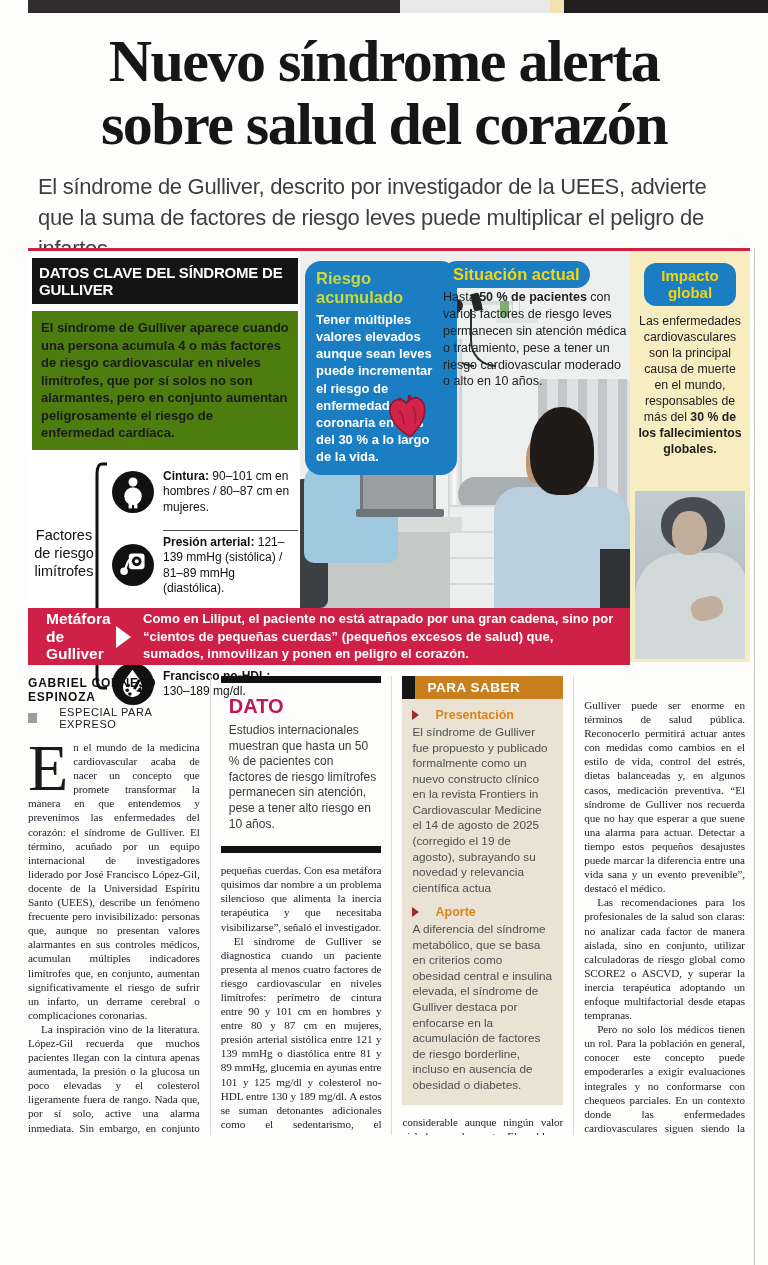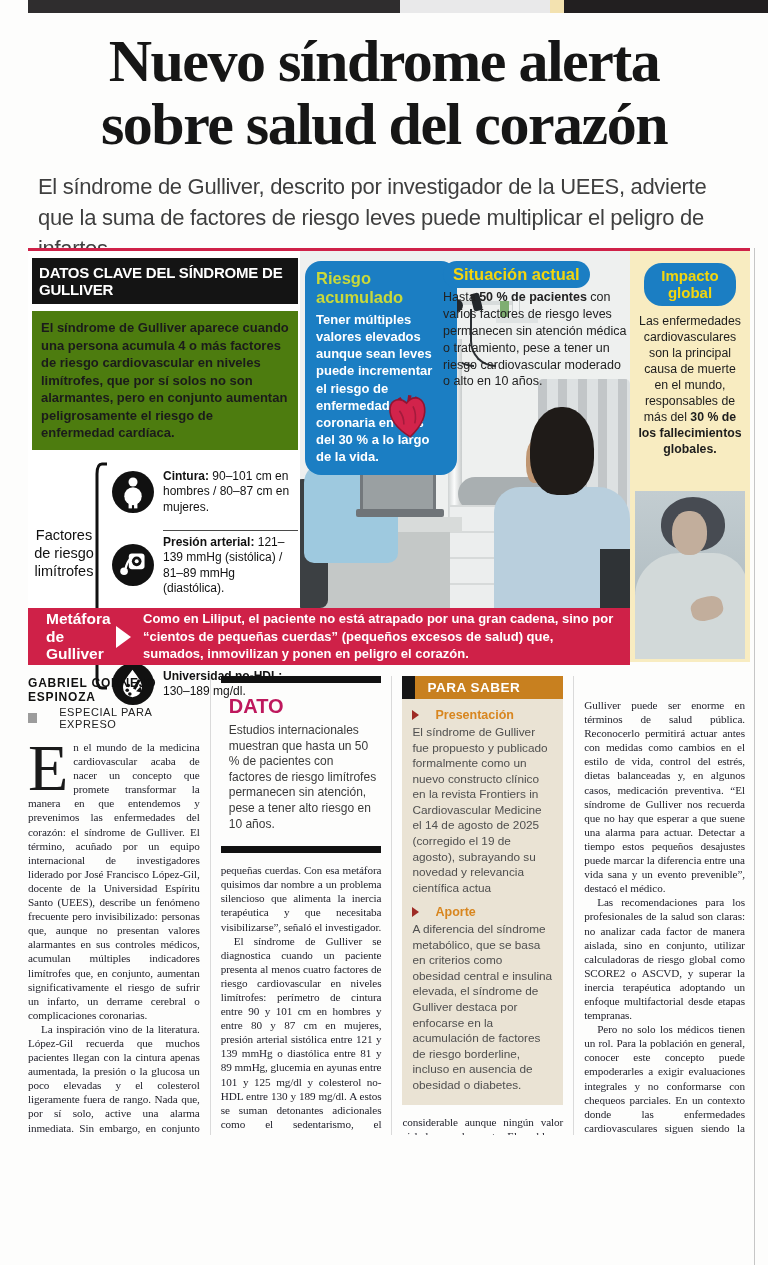--- a/index.html
+++ b/index.html
@@ -70,21 +70,21 @@
   .box-riesgo{position:absolute;left:277px;top:10px;width:152px;background:#1b7ec3;border-radius:16px;
               padding:8px 11px 10px;color:#fff;z-index:5;}
   .box-riesgo .btitle{color:#c9d93a;font-weight:700;font-size:16.5px;margin-bottom:4px;}
   .box-riesgo .bbody{font-weight:700;font-size:13px;line-height:1.32;}
   .heart{position:absolute;left:358px;top:140px;width:44px;height:50px;z-index:6;transform:rotate(-6deg);}
   .sit{position:absolute;left:415px;top:10px;width:186px;z-index:5;}
   .sit-pill{background:#1b7ec3;border-radius:14px;padding:4px 10px;display:inline-block;
             color:#f2d50e;font-weight:700;font-size:16.5px;}
   .sit-body{margin-top:1px;font-size:12.5px;line-height:1.35;color:#222;font-weight:500;}
   .ig-right{position:absolute;left:602px;top:0;width:120px;height:411px;background:#f8ecc1;overflow:hidden;}
-  .imp-pill{margin:12px auto 8px;width:92px;background:#1b7ec3;border-radius:18px;padding:5px 4px;
+  .imp-pill{margin:12px auto 8px;width:92px;background:#1b7ec3;border-radius:12px;padding:5px 4px;
             text-align:center;color:#f2d50e;font-weight:700;font-size:15px;line-height:1.1;}
   .imp-body{padding:0 8px;text-align:center;font-size:12.3px;line-height:1.3;color:#1d1d1d;}
   .woman{position:absolute;left:5px;right:5px;bottom:3px;height:168px;background:linear-gradient(180deg,#c3cdd1,#a9b6bb);overflow:hidden;}
   .w-hair{position:absolute;left:26px;top:6px;width:64px;height:54px;background:#474b52;border-radius:50% 50% 45% 45%;}
   .w-face{position:absolute;left:37px;top:20px;width:35px;height:44px;background:#c2ae9c;border-radius:46%;}
   .w-body{position:absolute;left:0px;top:62px;width:112px;height:108px;background:#d2d9d9;border-radius:40% 30% 0 0;}
   .w-hand{position:absolute;left:56px;top:106px;width:32px;height:23px;background:#c2ae9c;border-radius:40%;transform:rotate(-14deg);}
   .ig-band{position:absolute;left:0;top:357px;width:602px;height:57px;background:#cf2148;display:flex;
            align-items:center;color:#fff;z-index:4;}
   .band-label{width:86px;padding-left:18px;font-weight:700;font-size:15.5px;line-height:1.12;}
@@ -180,21 +180,21 @@
       <div class="factor-row">
         <svg class="fi" viewBox="0 0 40 40">
           <circle cx="20" cy="20" r="20" fill="#111"></circle>
           <path d="M19.5 6.5 C25.5 14.5 28.5 18.5 28.5 23.5 a9 9 0 1 1 -18 0 C10.5 18.5 13.5 14.5 19.5 6.5 Z" fill="#fff"></path>
           <circle cx="15.5" cy="21.5" r="1.7" fill="#111"></circle>
           <circle cx="14.5" cy="26" r="1.7" fill="#111"></circle>
           <circle cx="17" cy="29.5" r="1.7" fill="#111"></circle>
           <rect x="22.2" y="15.5" width="2.8" height="10" fill="#111" transform="rotate(28 23.6 20.5)"></rect>
           <path d="M29.5 28.5 l-6.5 -1.6 4 -4.4 Z" fill="#111"></path>
         </svg>
-        <div class="ftxt"><b>Universidad no-HDL:</b> <span>130–189 mg/dl.</span></div>
+        <div class="ftxt"><b>Francisco no-HDL:</b> <span>130–189 mg/dl.</span></div>
       </div>
     </div>
   </div>
 
   <div class="ig-photo">
     <div class="rail"></div>
     <div class="bp-unit"></div>
     <div class="cuff"></div>
     <div class="oto1"></div>
     <div class="oto2"></div>

